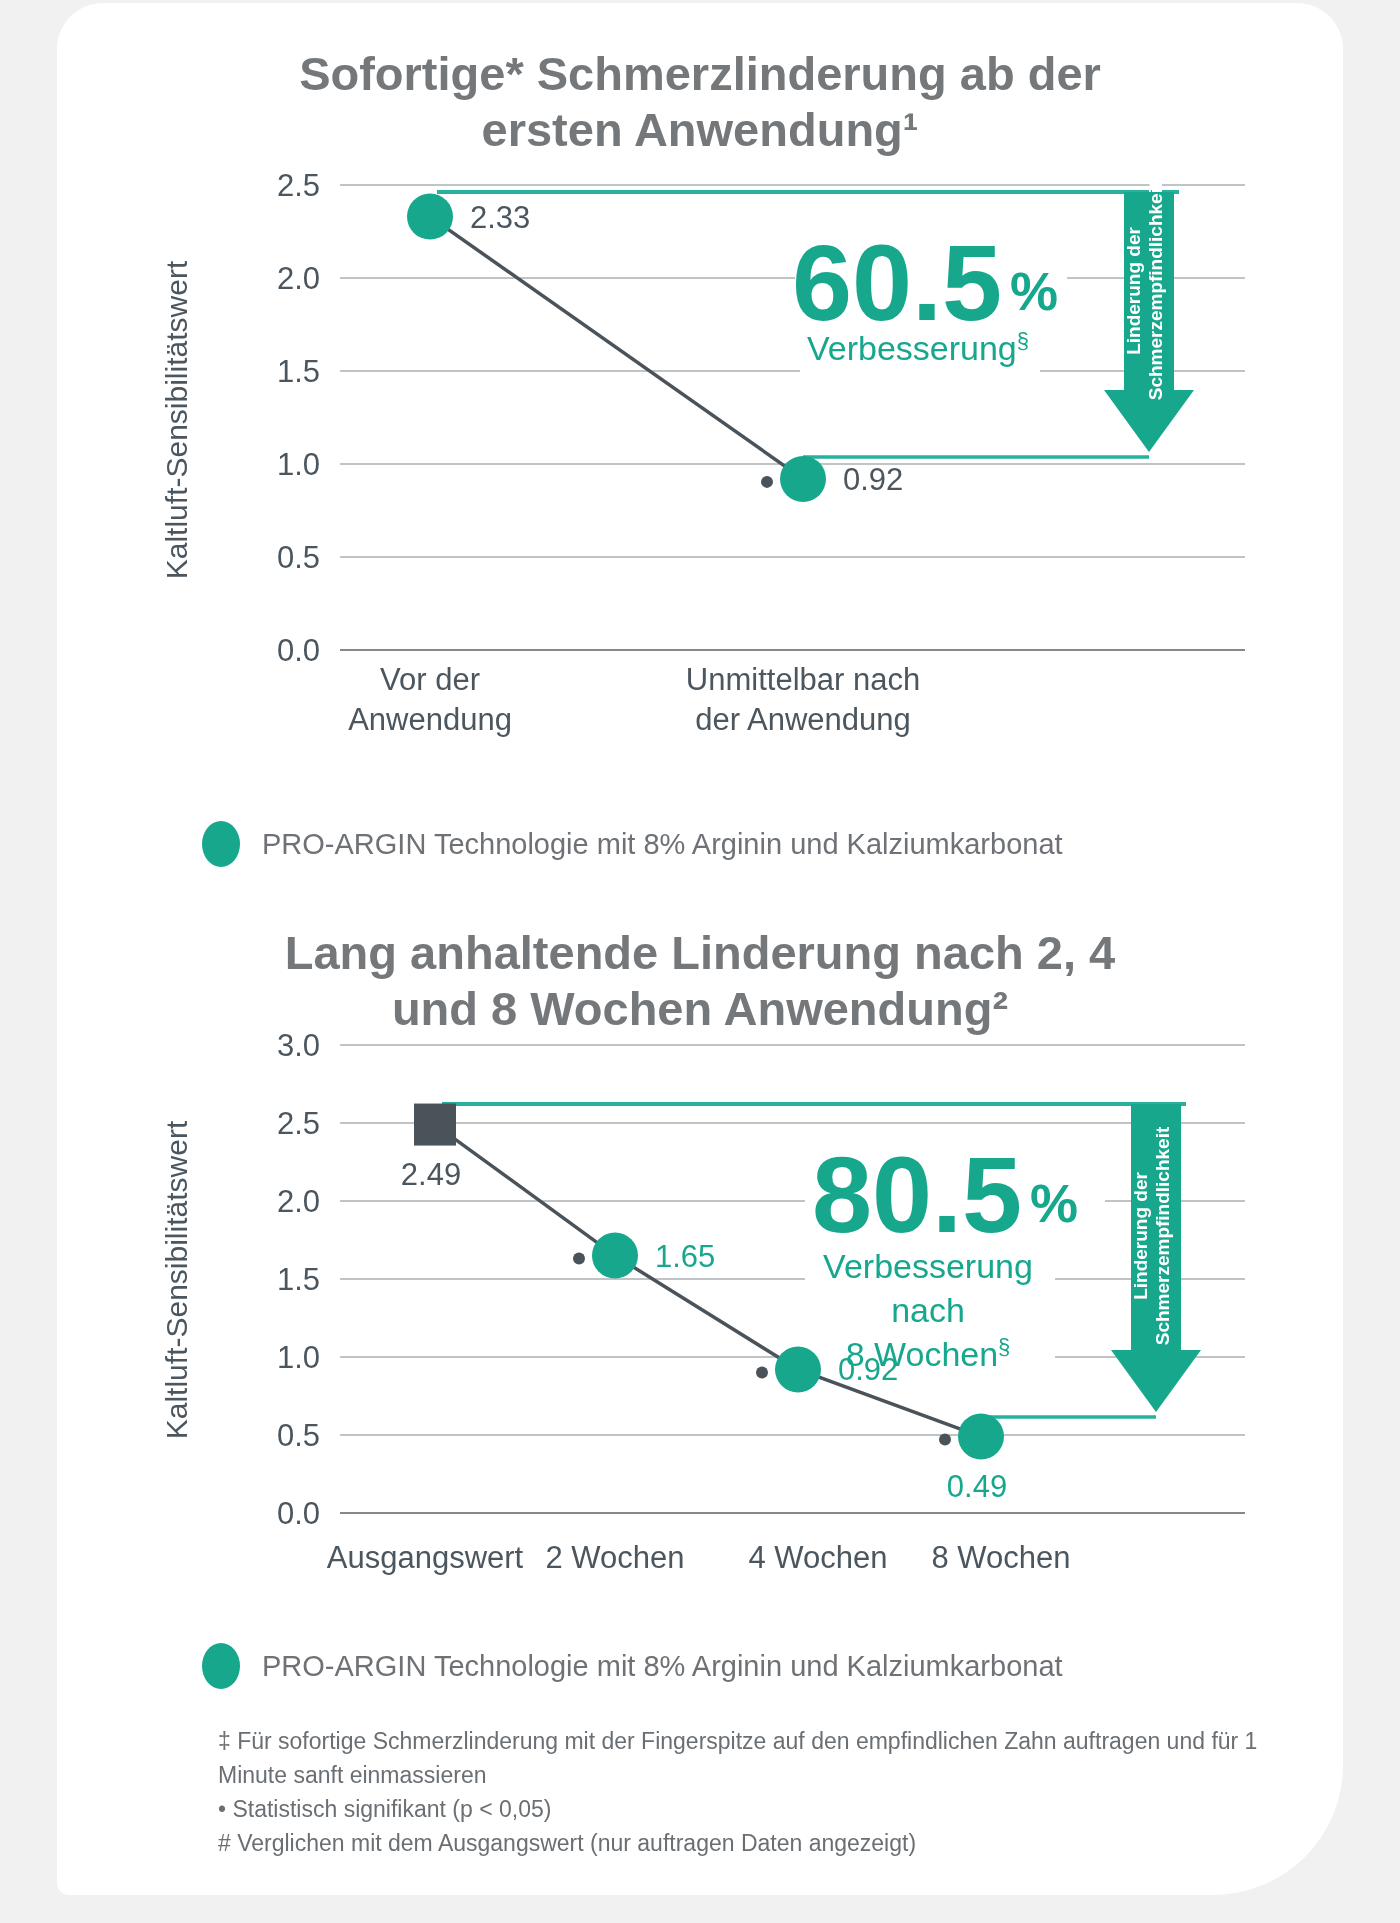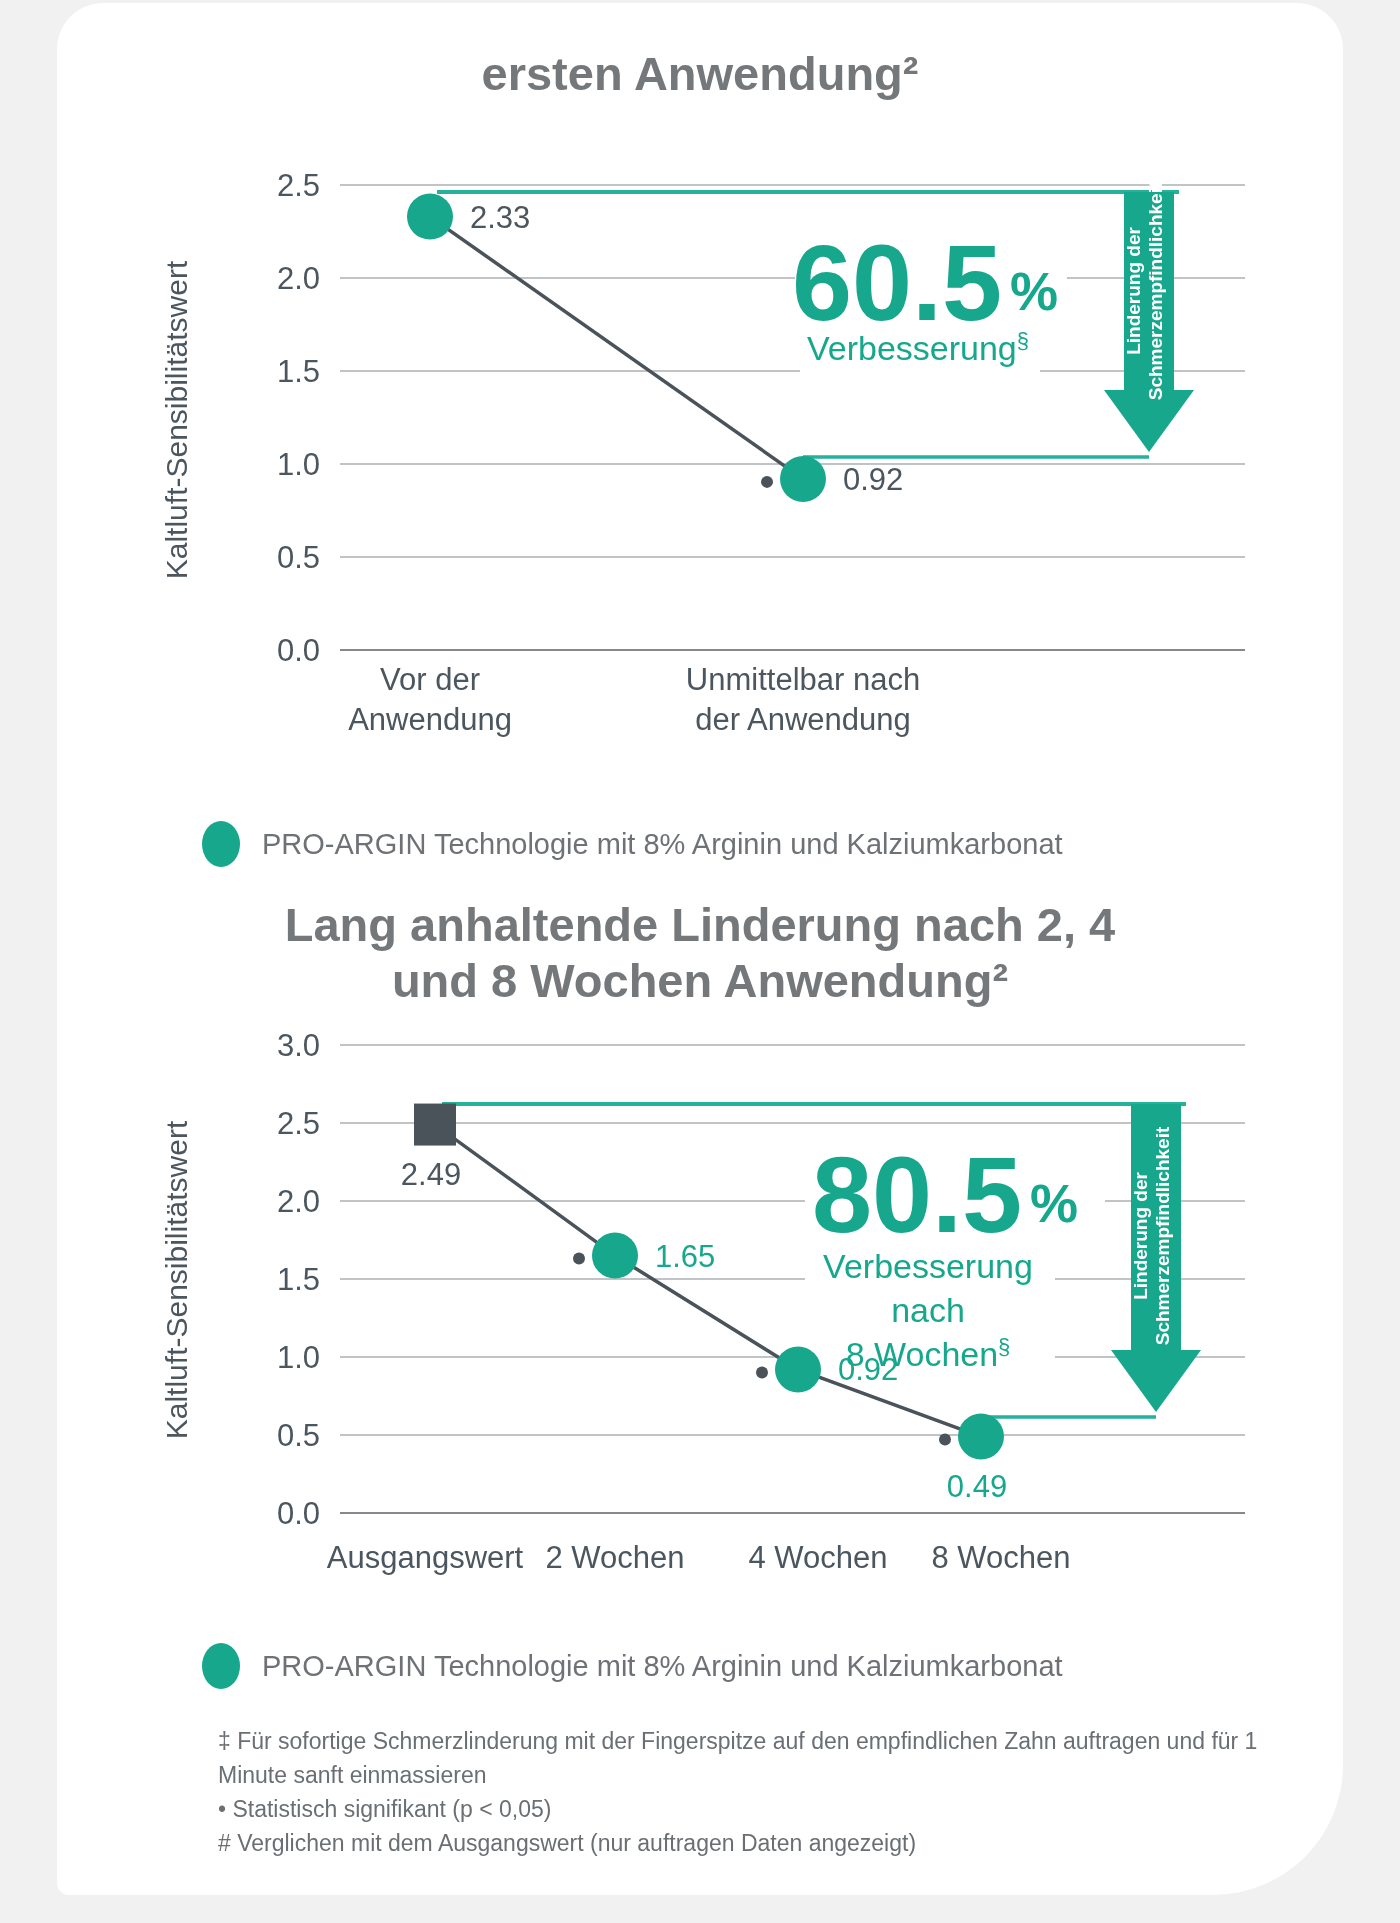--- a/index.html
+++ b/index.html
@@ -25,21 +25,22 @@
   .footnotes p{font-size:23px;line-height:34px;color:var(--footnote-gray);}
   svg text{font-family:"Liberation Sans","DejaVu Sans",sans-serif;}
 </style>
 </head>
 <body>
 
 <div class="page">
   <div class="card"></div>
 
   <h2 class="chart-title" style="top:46px;">
-    <span style="display:block">ersten Anwendung²</span>
+    <span style="display:block">Sofortige* Schmerzlinderung ab der</span>
+    <span style="display:block">ersten Anwendung¹</span>
   </h2>
 
   <svg id="chart1" class="chart-svg" viewBox="140 150 1140 620">
       <line x1="340" x2="1245" y1="185" y2="185" stroke="#ACB0B3" stroke-width="1.5"></line>
       <text x="320" y="196" text-anchor="end" fill="#4B565F" font-size="31">2.5</text>
       <line x1="340" x2="1245" y1="278" y2="278" stroke="#ACB0B3" stroke-width="1.5"></line>
       <text x="320" y="289" text-anchor="end" fill="#4B565F" font-size="31">2.0</text>
       <line x1="340" x2="1245" y1="371" y2="371" stroke="#ACB0B3" stroke-width="1.5"></line>
       <text x="320" y="382" text-anchor="end" fill="#4B565F" font-size="31">1.5</text>
       <line x1="340" x2="1245" y1="464" y2="464" stroke="#ACB0B3" stroke-width="1.5"></line>
@@ -68,21 +69,21 @@
       <circle cx="767" cy="481.88" r="6" fill="#4A525A"></circle>
       <circle cx="803" cy="478.88" r="23" fill="#16A78D"></circle>
       <text x="843" y="489.88" text-anchor="start" fill="#4B565F" font-size="31">0.92</text>
     </svg>
 
   <div class="legend-row legend-row-1">
     <span class="legend-dot"></span>
     <span class="legend-text">PRO-ARGIN Technologie mit 8% Arginin und Kalziumkarbonat</span>
   </div>
 
-  <h2 class="chart-title" style="top:897px;">
+  <h2 class="chart-title" style="top:925px;">
     <span style="display:block">Lang anhaltende Linderung nach 2, 4</span>
     <span style="display:block">und 8 Wochen Anwendung²</span>
   </h2>
 
   <svg id="chart2" class="chart-svg" viewBox="140 1020 1140 620">
       <line x1="340" x2="1245" y1="1045" y2="1045" stroke="#ACB0B3" stroke-width="1.5"></line>
       <text x="320" y="1056" text-anchor="end" fill="#4B565F" font-size="31">3.0</text>
       <line x1="340" x2="1245" y1="1123" y2="1123" stroke="#ACB0B3" stroke-width="1.5"></line>
       <text x="320" y="1134" text-anchor="end" fill="#4B565F" font-size="31">2.5</text>
       <line x1="340" x2="1245" y1="1201" y2="1201" stroke="#ACB0B3" stroke-width="1.5"></line>

